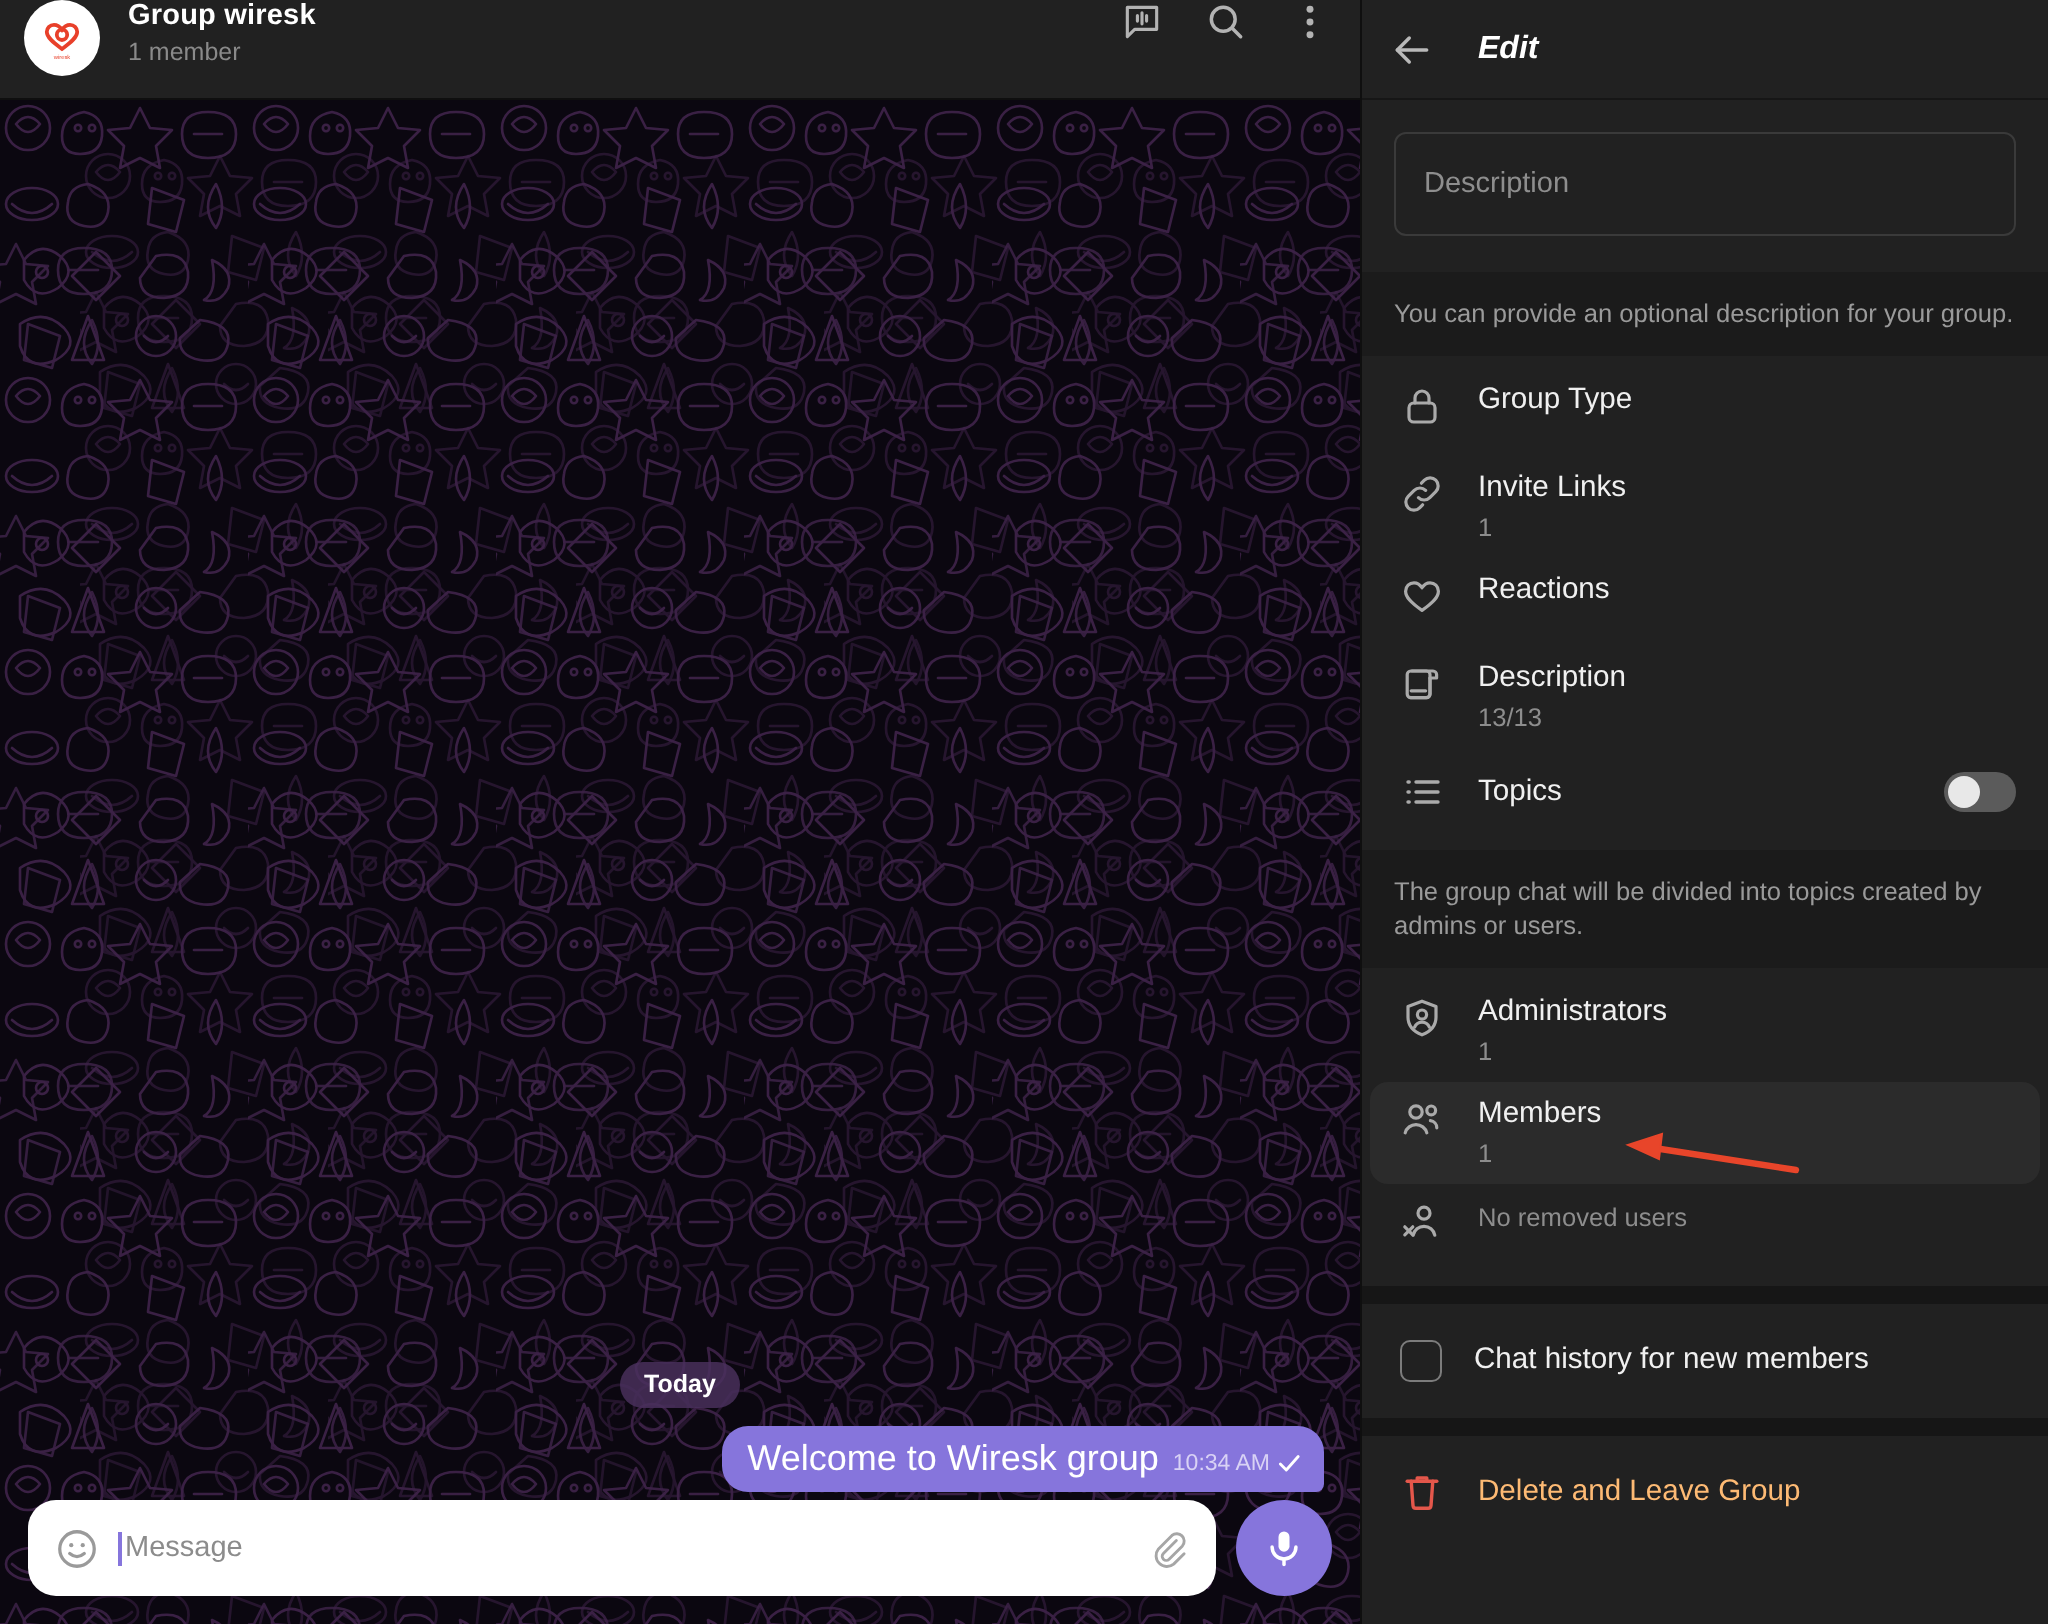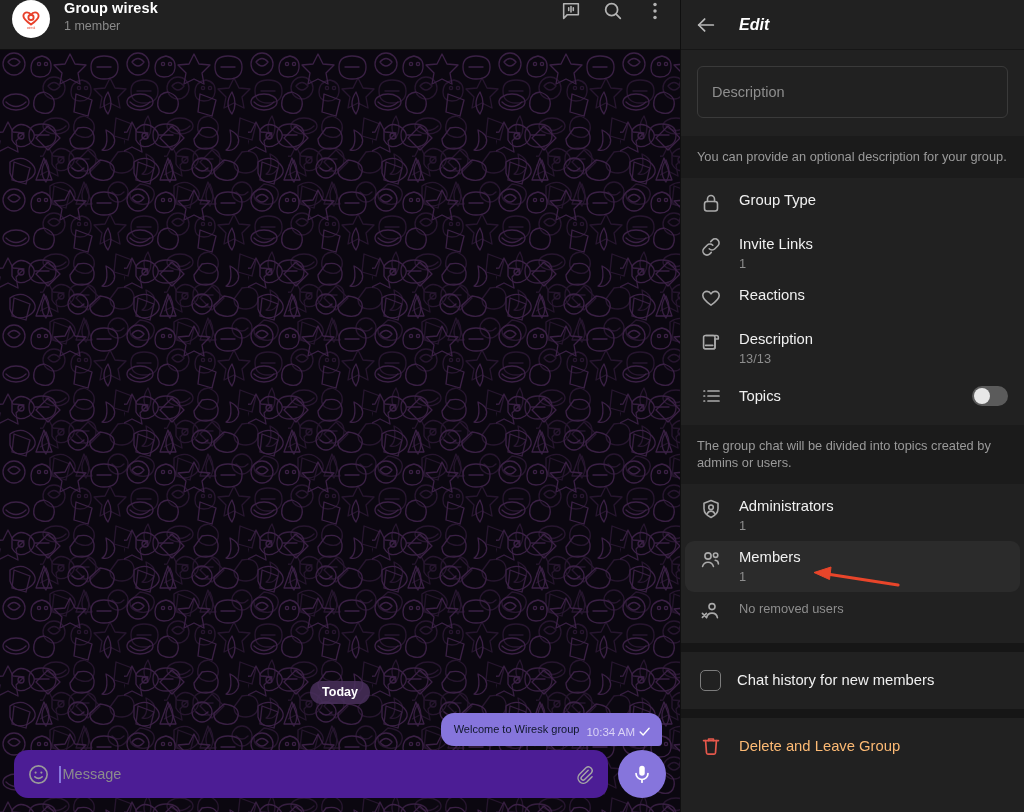--- a/index.html
+++ b/index.html
@@ -63,37 +63,37 @@
     padding: 4px 12px 5px; border-radius: 13px;
   }
   .msg-row { display: flex; justify-content: flex-end; padding-right: 18px; }
   .bubble {
     background: #8675dc;
     border-radius: 13px 13px 4px 13px;
     padding: 7px 11px 7px 13px;
     display: flex; align-items: flex-end; gap: 7px;
     max-width: 420px;
   }
-  .bubble-text { color: #0f172a; font-size: 11px; line-height: 19px; }
+  .bubble-text { color: #ffffff; font-size: 18px; line-height: 19px; }
   .bubble-meta {
     display: flex; align-items: center; gap: 3px;
     font-size: 11.5px; color: #d9d2f5; white-space: nowrap;
     padding-bottom: 1px;
   }
   .tick { width: 13px; height: 13px; color: #ffffff; display: block; }
 
   
   .composer {
     position: absolute; left: 0; right: 0; bottom: 0; height: 66px;
     display: flex; align-items: center; padding: 0 14px 10px 14px;
     gap: 10px;
   }
   .input-wrap {
     flex: 1 1 auto; height: 48px;
-    background: #4c1d95; border-radius: 14px;
+    background: #ffffff; border-radius: 14px;
     display: flex; align-items: center; padding: 0 12px 0 13px; gap: 9px;
   }
   .smile { width: 23px; height: 23px; color: #9a9a9a; flex: 0 0 auto; cursor: pointer; }
   .msg-input {
     flex: 1 1 auto; display: flex; align-items: center;
     font-size: 14.5px; color: #8c8c8c; position: relative;
   }
   .caret {
     display: inline-block; width: 1.5px; height: 17px;
     background: #8675dc; margin-right: 2px;

